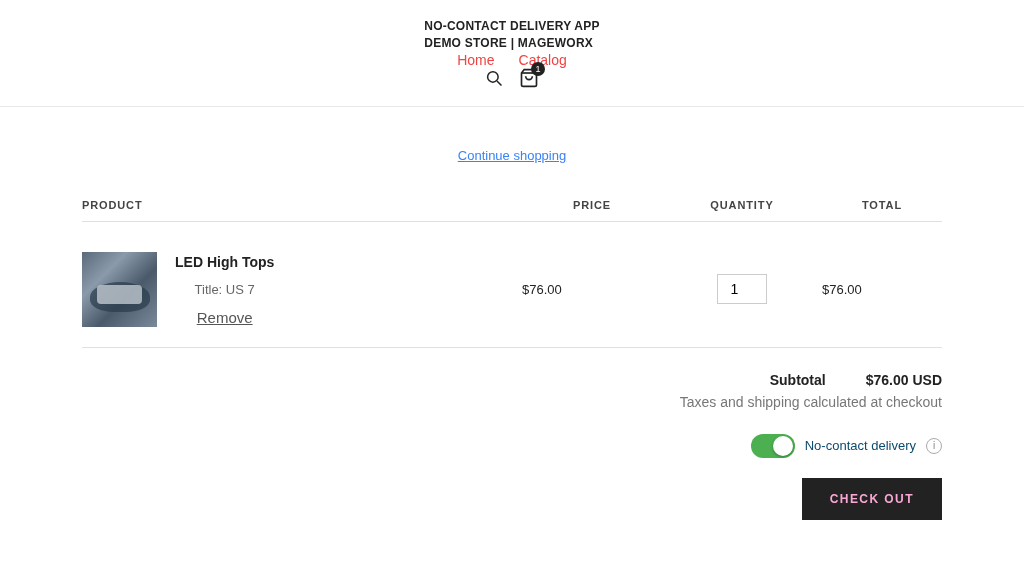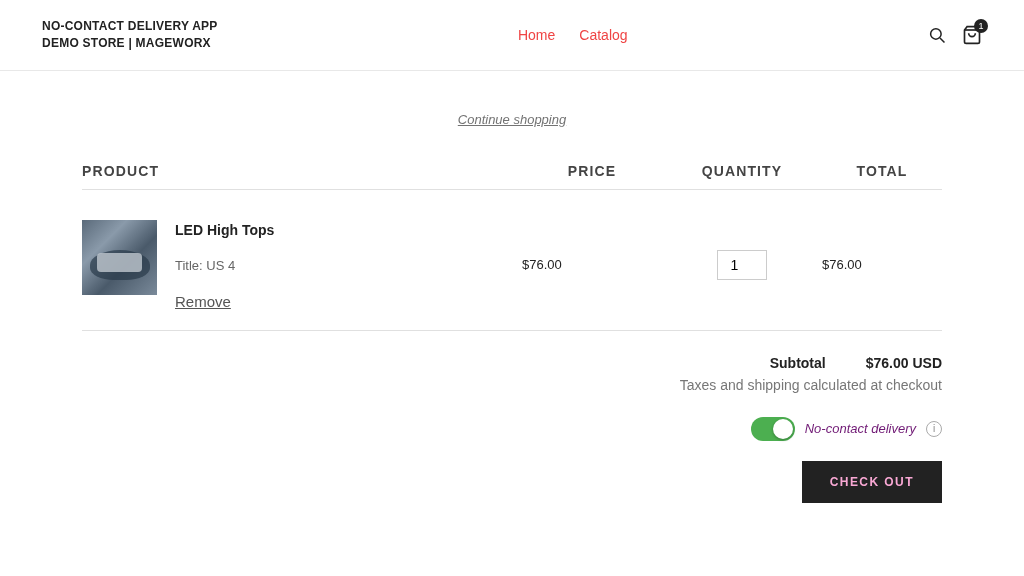--- a/index.html
+++ b/index.html
@@ -5,20 +5,21 @@
     * { margin: 0; padding: 0; box-sizing: border-box; }
     body { font-family: -apple-system, BlinkMacSystemFont, 'Helvetica Neue', Helvetica, Arial, sans-serif; font-size: 14px; color: #222; background: #fff; }
 
     
     .header {
       display: flex;
       align-items: center;
       justify-content: space-between;
       padding: 18px 42px;
       border-bottom: 1px solid #e8e8e8;
+      flex-direction: column;
     }
     .header-logo {
       font-size: 12px;
       font-weight: 700;
       line-height: 1.4;
       letter-spacing: 0.02em;
       text-transform: uppercase;
       max-width: 180px;
     }
     .header-nav {
@@ -67,36 +68,35 @@
       text-align: center;
       font-size: 30px;
       font-weight: 500;
       margin-bottom: 10px;
     }
     .continue-shopping {
       text-align: center;
       margin-bottom: 36px;
     }
     .continue-shopping a {
-      color: #737373;
+      color: #3b82f6;
       font-size: 13px;
       text-decoration: underline;
-      font-style: italic;
     }
 
     
     .cart-table-header {
       display: grid;
       grid-template-columns: 1fr 140px 160px 120px;
       border-bottom: 1px solid #e0e0e0;
       padding-bottom: 10px;
       margin-bottom: 10px;
     }
     .cart-table-header span {
-      font-size: 14px;
+      font-size: 11px;
       font-weight: 600;
       letter-spacing: 0.08em;
       text-transform: uppercase;
       color: #444;
     }
     .cart-table-header span:nth-child(2),
     .cart-table-header span:nth-child(3),
     .cart-table-header span:nth-child(4) {
       text-align: center;
     }
@@ -144,21 +144,21 @@
       content: '';
       position: absolute;
       bottom: 30%;
       left: 20%;
       width: 60%;
       height: 25%;
       background: #c0c8d0;
       border-radius: 4px;
       opacity: 0.8;
     }
-    .product-details { display: flex; flex-direction: column; gap: 20px; padding-top: 2px; }
+    .product-details { display: flex; flex-direction: column; gap: 12px; padding-top: 2px; text-align: center; }
     .product-name { font-size: 14px; font-weight: 600; }
     .product-variant { font-size: 13px; color: #666; }
     .product-remove a { color: #555; font-size: 15px; text-decoration: underline; cursor: pointer; }
 
     .cart-price, .cart-total { text-align: left; font-size: 13px; }
 
     .quantity-wrapper { display: flex; justify-content: center; }
     .quantity-input {
       width: 50px;
       height: 30px;
@@ -209,21 +209,21 @@
     .toggle-knob {
       position: absolute;
       top: 2px;
       right: 2px;
       width: 20px;
       height: 20px;
       background: #fff;
       border-radius: 50%;
       box-shadow: 0 1px 3px rgba(0,0,0,0.3);
     }
-    .delivery-label { font-size: 13px; color: #701a75; font-style: italic; }
+    .delivery-label { font-size: 13px; color: #0c4a6e; }
     .info-icon {
       width: 16px;
       height: 16px;
       border: 1px solid #aaa;
       border-radius: 50%;
       display: flex;
       align-items: center;
       justify-content: center;
       font-size: 10px;
       color: #888;
@@ -288,21 +288,21 @@
     <span>TOTAL</span>
   </div>
 
   <div class="cart-row">
     <div class="cart-product-info">
       <div class="product-image">
         <div class="product-image-inner"></div>
       </div>
       <div class="product-details">
         <span class="product-name">LED High Tops</span>
-        <span class="product-variant">Title: US 4</span>
+        <span class="product-variant">Title: US 7</span>
         <div class="product-remove">
           <a href="#">Remove</a>
         </div>
       </div>
     </div>
     <div class="cart-price">$76.00</div>
     <div class="quantity-wrapper">
       <input type="number" class="quantity-input" value="1" min="1" style="">
     </div>
     <div class="cart-total">$76.00</div>

